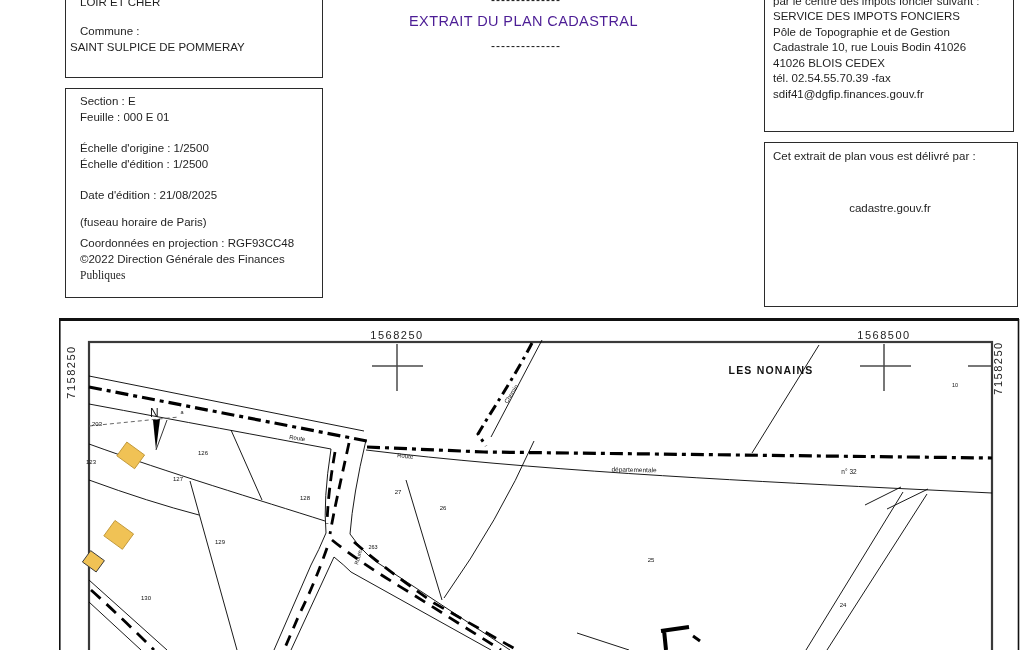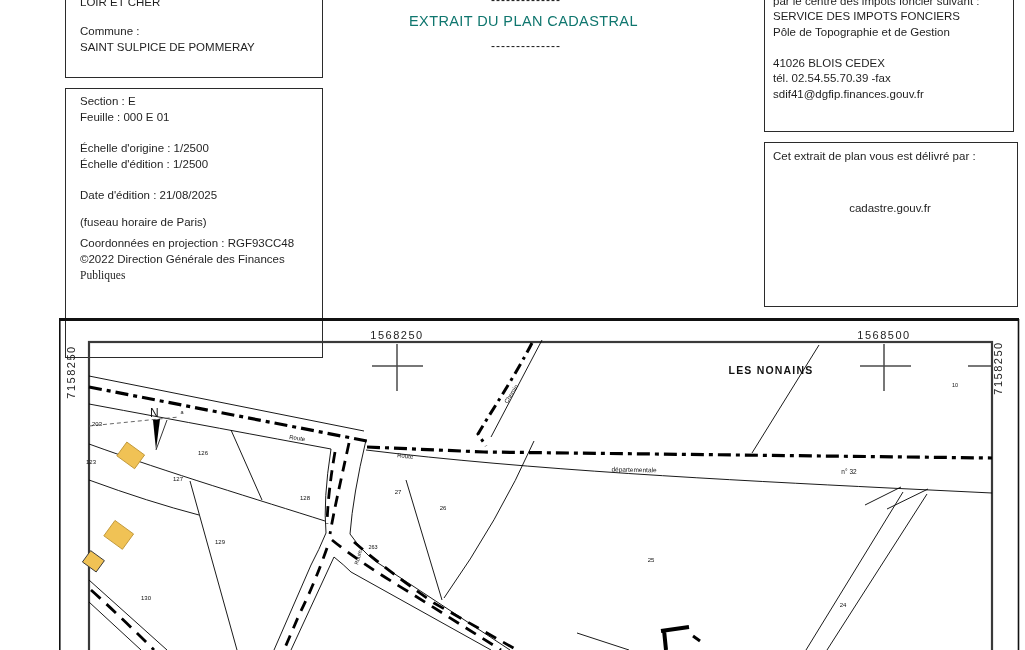--- a/index.html
+++ b/index.html
@@ -1,55 +1,56 @@
 <!DOCTYPE html>
 <html><head>
 <meta charset="utf-8">
 <style>
   html,body{margin:0;padding:0;background:#fff;}
   #page{position:relative;width:1025px;height:650px;background:#fff;overflow:hidden;
         font-family:"Liberation Sans","DejaVu Sans",sans-serif;color:#1a1a1a;margin-left:29px;}
   .box{position:absolute;border:1.6px solid #2b2b2b;background:#fff;box-sizing:border-box;}
   .tl{position:absolute;white-space:nowrap;font-size:11.5px;line-height:15.5px;color:#1f1f1f;}
-  .title{position:absolute;font-size:14.5px;letter-spacing:.4px;color:#0f766e;}
+  .title{position:absolute;font-size:14.5px;letter-spacing:.4px;color:#4c1d95;}
   .dashes{position:absolute;font-size:12px;letter-spacing:1px;color:#111;}
   svg text{font-family:"Liberation Sans","DejaVu Sans",sans-serif;fill:#111;}
   .coordtxt{font-size:11px;letter-spacing:1.5px;fill:#222;}
 </style>
 </head>
 <body>
 
 <div id="page">
 
   <div class="box" style="left:36px;top:-24px;width:258px;height:102px;">
     <div class="tl" style="left:14px;top:18px;">LOIR ET CHER</div>
     <div class="tl" style="left:14px;top:47px;">Commune :</div>
-    <div class="tl" style="left:14px;top:63px;">SAINT SULPICE DE POMMERAY</div>
+    <div class="tl" style="left:4px;top:63px;">SAINT SULPICE DE POMMERAY</div>
   </div>
 
-  <div class="box" style="left:36px;top:88px;width:258px;height:270px;">
+  <div class="box" style="left:36px;top:88px;width:258px;height:210px;">
     <div class="tl" style="left:14px;top:5px;">Section : E</div>
     <div class="tl" style="left:14px;top:21px;">Feuille : 000 E 01</div>
     <div class="tl" style="left:14px;top:52px;">Échelle d'origine : 1/2500</div>
     <div class="tl" style="left:14px;top:68px;">Échelle d'édition : 1/2500</div>
     <div class="tl" style="left:14px;top:99px;">Date d'édition : 21/08/2025</div>
     <div class="tl" style="left:14px;top:126px;">(fuseau horaire de Paris)</div>
     <div class="tl" style="left:14px;top:147px;">Coordonnées en projection : RGF93CC48</div>
     <div class="tl" style="left:14px;top:163px;">©2022 Direction Générale des Finances</div>
     <div class="tl" style="left:14px;top:179px;font-family:Liberation Serif, serif;">Publiques</div>
   </div>
 
   <div class="dashes" style="left:462px;top:-7px;">--------------</div>
   <div class="title" style="left:380px;top:13px;">EXTRAIT DU PLAN CADASTRAL</div>
   <div class="dashes" style="left:462px;top:39px;">--------------</div>
 
   <div class="box" style="left:735px;top:-26px;width:250px;height:158px;">
     <div class="tl" style="left:8px;top:19px;">par le centre des impôts foncier suivant :</div>
     <div class="tl" style="left:8px;top:50px;">Pôle de Topographie et de Gestion</div>
     <div class="tl" style="left:8px;top:34px;">SERVICE DES IMPOTS FONCIERS</div>
+    <div class="tl" style="left:8px;top:65px;">Cadastrale 10, rue Louis Bodin 41026</div>
     <div class="tl" style="left:8px;top:81px;">41026 BLOIS CEDEX</div>
     <div class="tl" style="left:8px;top:96px;">tél. 02.54.55.70.39 -fax</div>
     <div class="tl" style="left:8px;top:112px;">sdif41@dgfip.finances.gouv.fr</div>
   </div>
 
   <div class="box" style="left:735px;top:142px;width:254px;height:165px;">
     <div class="tl" style="left:8px;top:6px;">Cet extrait de plan vous est délivré par :</div>
     <div class="tl" style="left:0;top:58px;width:250px;text-align:center;">cadastre.gouv.fr</div>
   </div>
 

